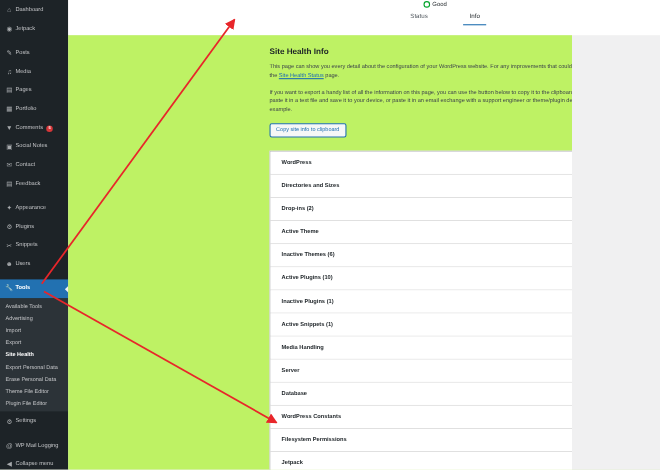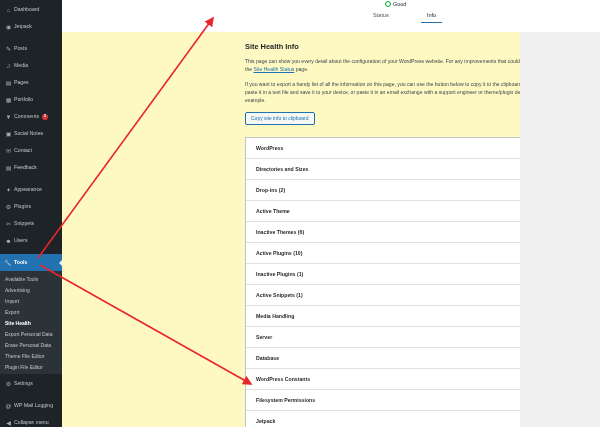--- a/index.html
+++ b/index.html
@@ -107,21 +107,21 @@
   }
   .tab.active {
     color: #1d2327;
     border-bottom-color: #2271b1;
   }
 
   
   #content {
     position: absolute; left: 62px; top: 32px;
     width: 458px; height: 395px;
-    background: #fef9c3;
+    background: #bef264;
     overflow: hidden;
   }
   .wrap {
     position: absolute; left: 183px; top: 0;
     width: 312px;
   }
   h1.page-title {
     font-size: 7.4px;
     color: #1d2327;
     font-weight: bold;

